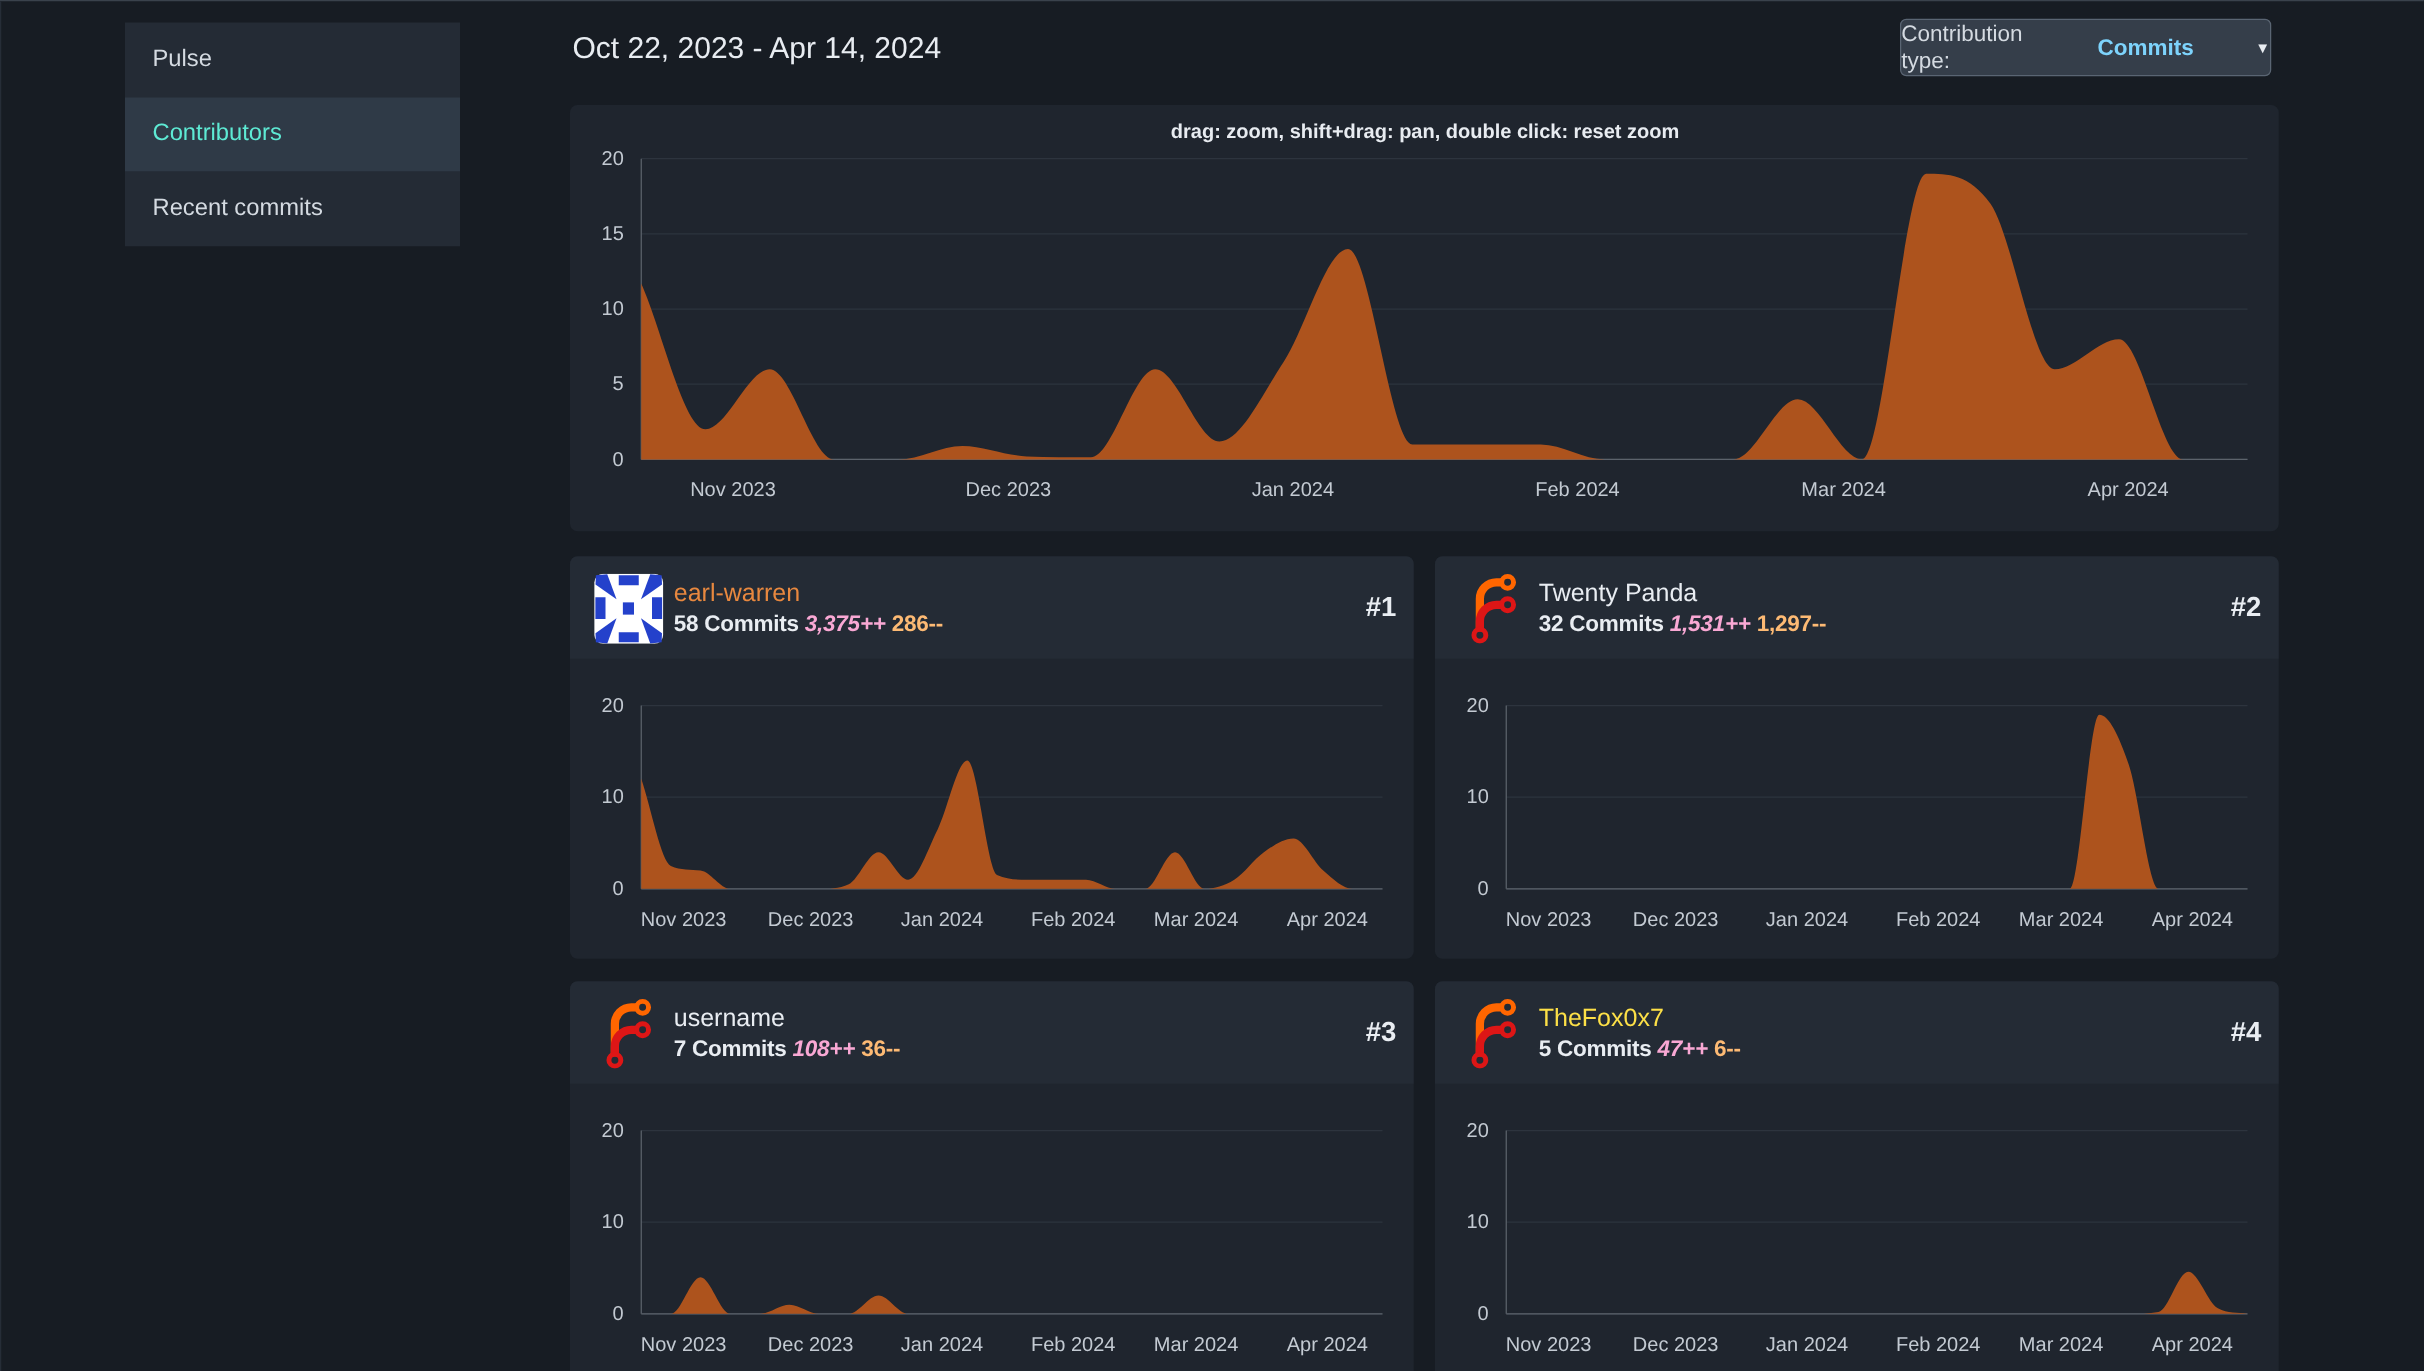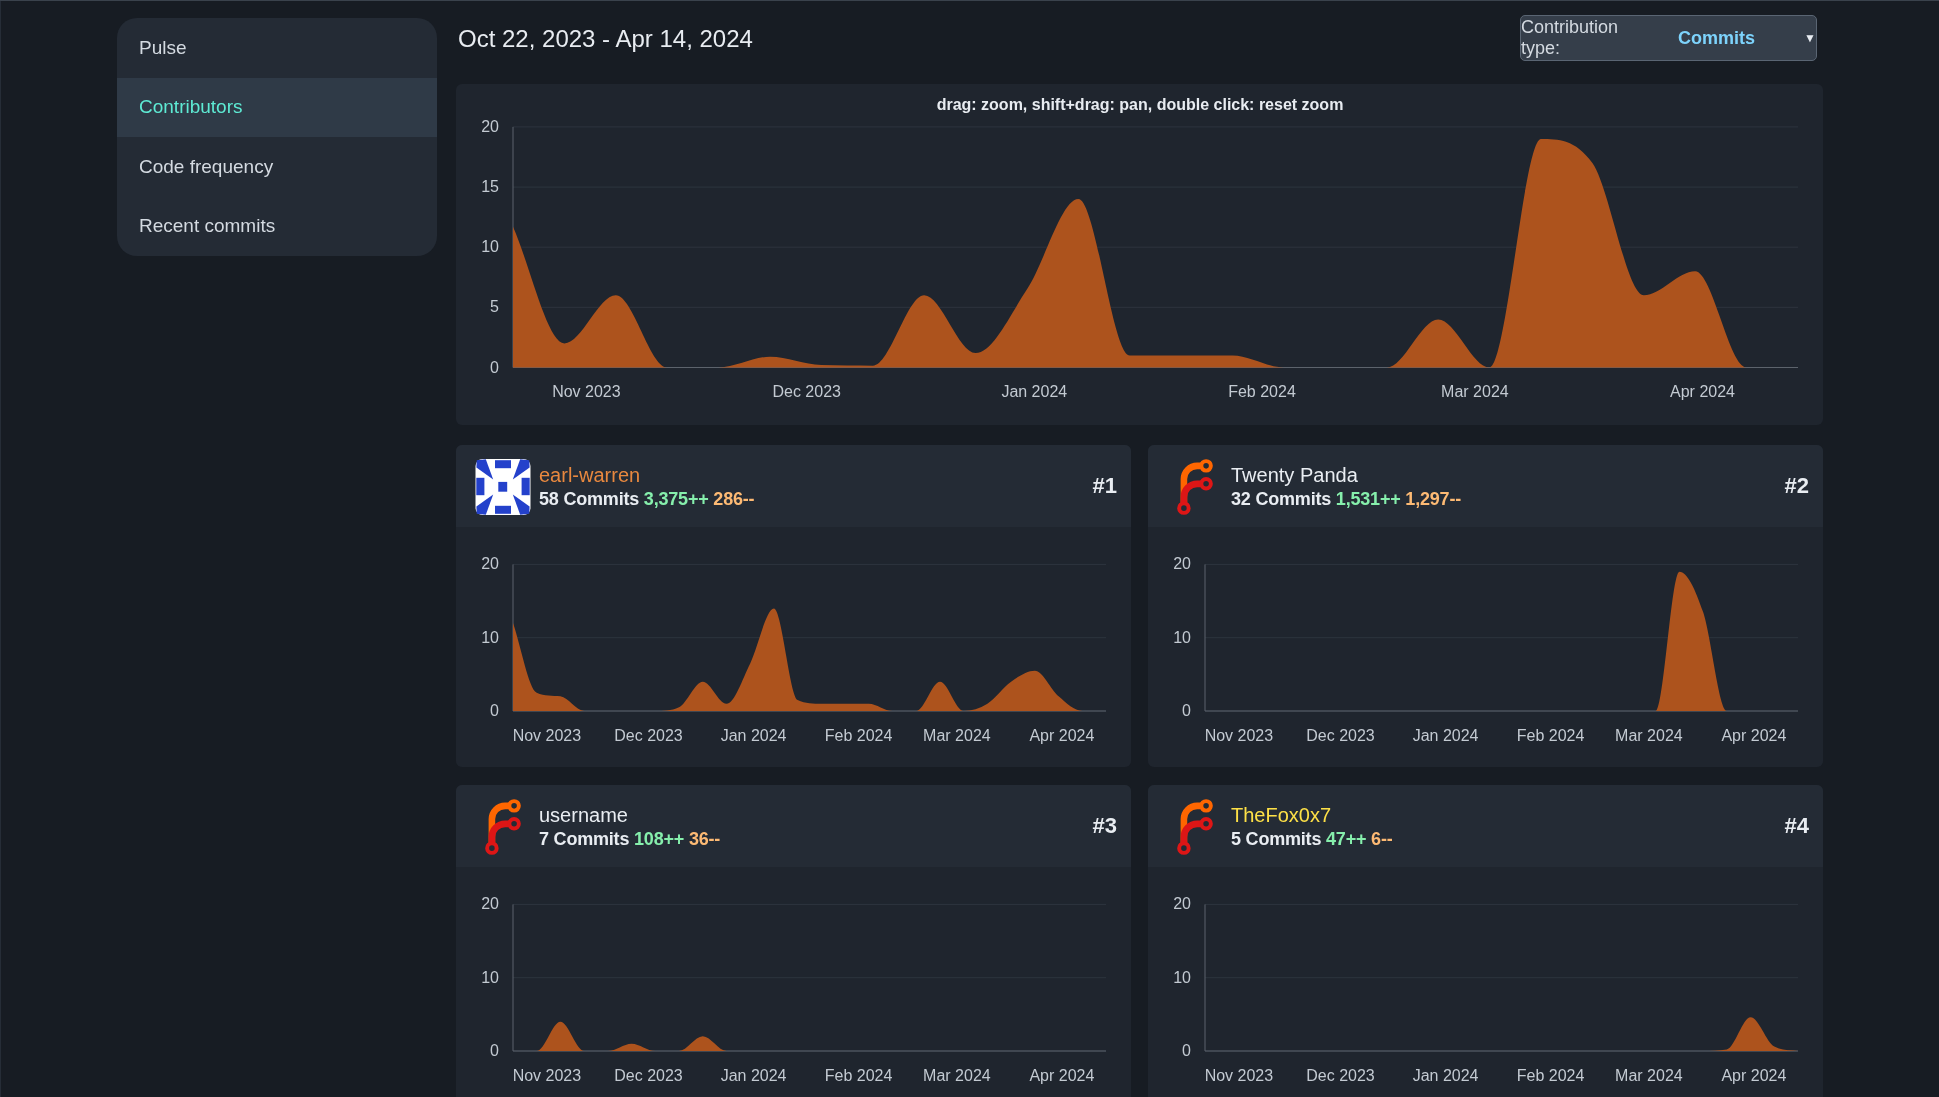--- a/index.html
+++ b/index.html
@@ -1,19 +1,19 @@
 <!DOCTYPE html>
 <html><head><meta charset="utf-8">
 <style>
   * { margin:0; padding:0; box-sizing:border-box; }
   html,body { width:1939px; height:1097px; overflow:hidden; }
   body { background:#171c23; font-family:"Liberation Sans", sans-serif;
          border-top:1px solid #3a424c; position:relative; }
-  .menu { position:absolute; left:117px; top:17px; width:320px; background:#242b35;
-           border-radius:20px; overflow:hidden; }
+  .menu { position:absolute; left:100px; top:17px; width:268px; background:#242b35;
+           border-radius:0; overflow:hidden; }
   .menu .item { height:59.5px; display:flex; align-items:center; padding-left:22px;
                  color:#d4dae1; font-size:19px; }
   .menu .item.sel { background:#2f3a47; color:#5eead4; }
   h1 { position:absolute; left:458px; top:24px; font-size:24px; font-weight:400;
         color:#e8ecf1; letter-spacing:0px; }
   .btn { position:absolute; left:1520px; top:14px; width:297px; height:46px;
           background:#353e4a; border:1px solid #5a6573; border-radius:5px;
           display:flex; align-items:center; justify-content:center;
           color:#d4dae1; font-size:18px;gap:44px; }
   .btn b { color:#7dd3fc; margin-left:5px; }
@@ -21,31 +21,30 @@
   .panel { position:absolute; left:456px; top:83px; width:1367px;
             height:341px; background:#1f252e; border-radius:6px; }
   .card { position:absolute; width:675px; height:322px; background:#1f252e;
            border-radius:6px; overflow:hidden; }
   .card-hd { height:82px; background:#242b35; position:relative; }
   .avatar { position:absolute; left:19px; top:14px; width:56px; height:56px; }
   .meta { position:absolute; left:83px; top:18px; }
   .uname { font-size:20px; line-height:24px; }
   .stats { font-size:18px; font-weight:bold; line-height:24px; letter-spacing:-0.2px; }
   .cnum { color:#e9edf2; }
-  .gnum { color:#86efac; }
+  .gnum { color:#f9a8d4;font-style:italic; }
   .rnum { color:#fdba74; }
   .rank { position:absolute; right:14px; top:0; height:82px; display:flex; align-items:center;
            font-size:22px; font-weight:bold; color:#e9edf2; }
 </style></head>
 <body>
   <div style="position:absolute;left:0;top:0;width:1px;height:1096px;background:#262d37;"></div>
   <div class="menu">
     <div class="item">Pulse</div>
     <div class="item sel">Contributors</div>
-    <div class="item">Code frequency</div>
     <div class="item">Recent commits</div>
   </div>
   <h1>Oct 22, 2023 - Apr 14, 2024</h1>
   <div class="btn">Contribution type: <b>Commits</b><span class="caret">▼</span></div>
   <div class="panel"><svg width="1367" height="341" viewBox="0 0 1367 341" font-family="Liberation Sans, sans-serif">
       <line x1="57" y1="283.5" x2="1342" y2="283.5" stroke="#2d343e" stroke-width="1"></line>
       <line x1="57" y1="223.3" x2="1342" y2="223.3" stroke="#2d343e" stroke-width="1"></line>
       <line x1="57" y1="163.2" x2="1342" y2="163.2" stroke="#2d343e" stroke-width="1"></line>
       <line x1="57" y1="103.1" x2="1342" y2="103.1" stroke="#2d343e" stroke-width="1"></line>
       <line x1="57" y1="42.9" x2="1342" y2="42.9" stroke="#2d343e" stroke-width="1"></line>

